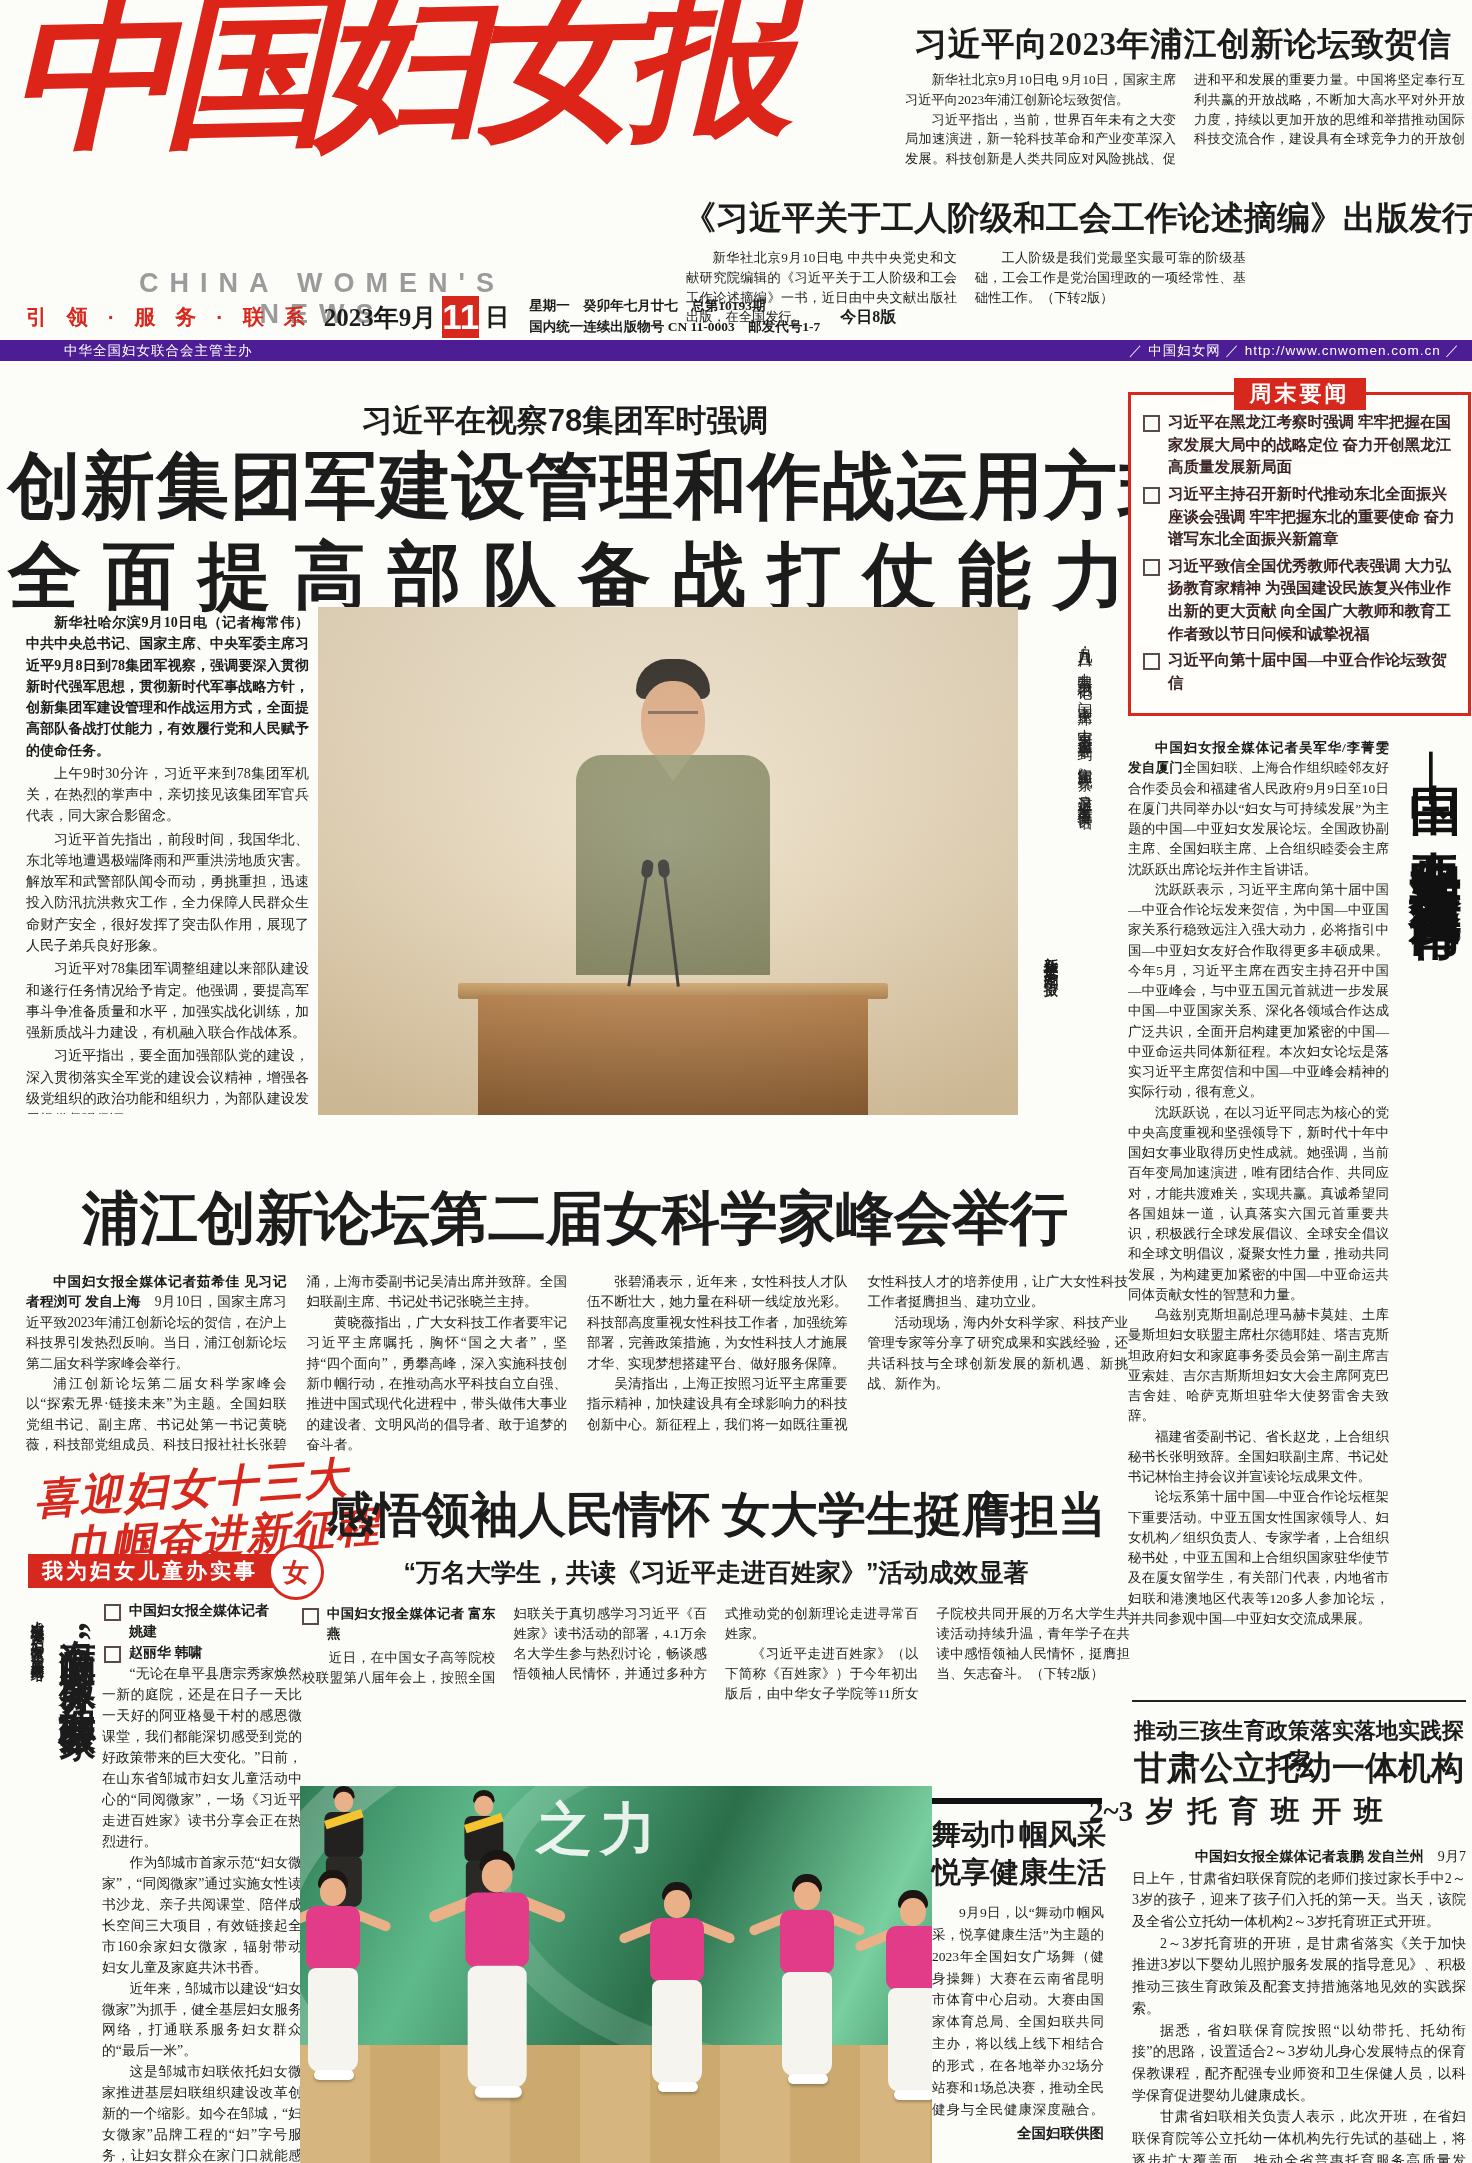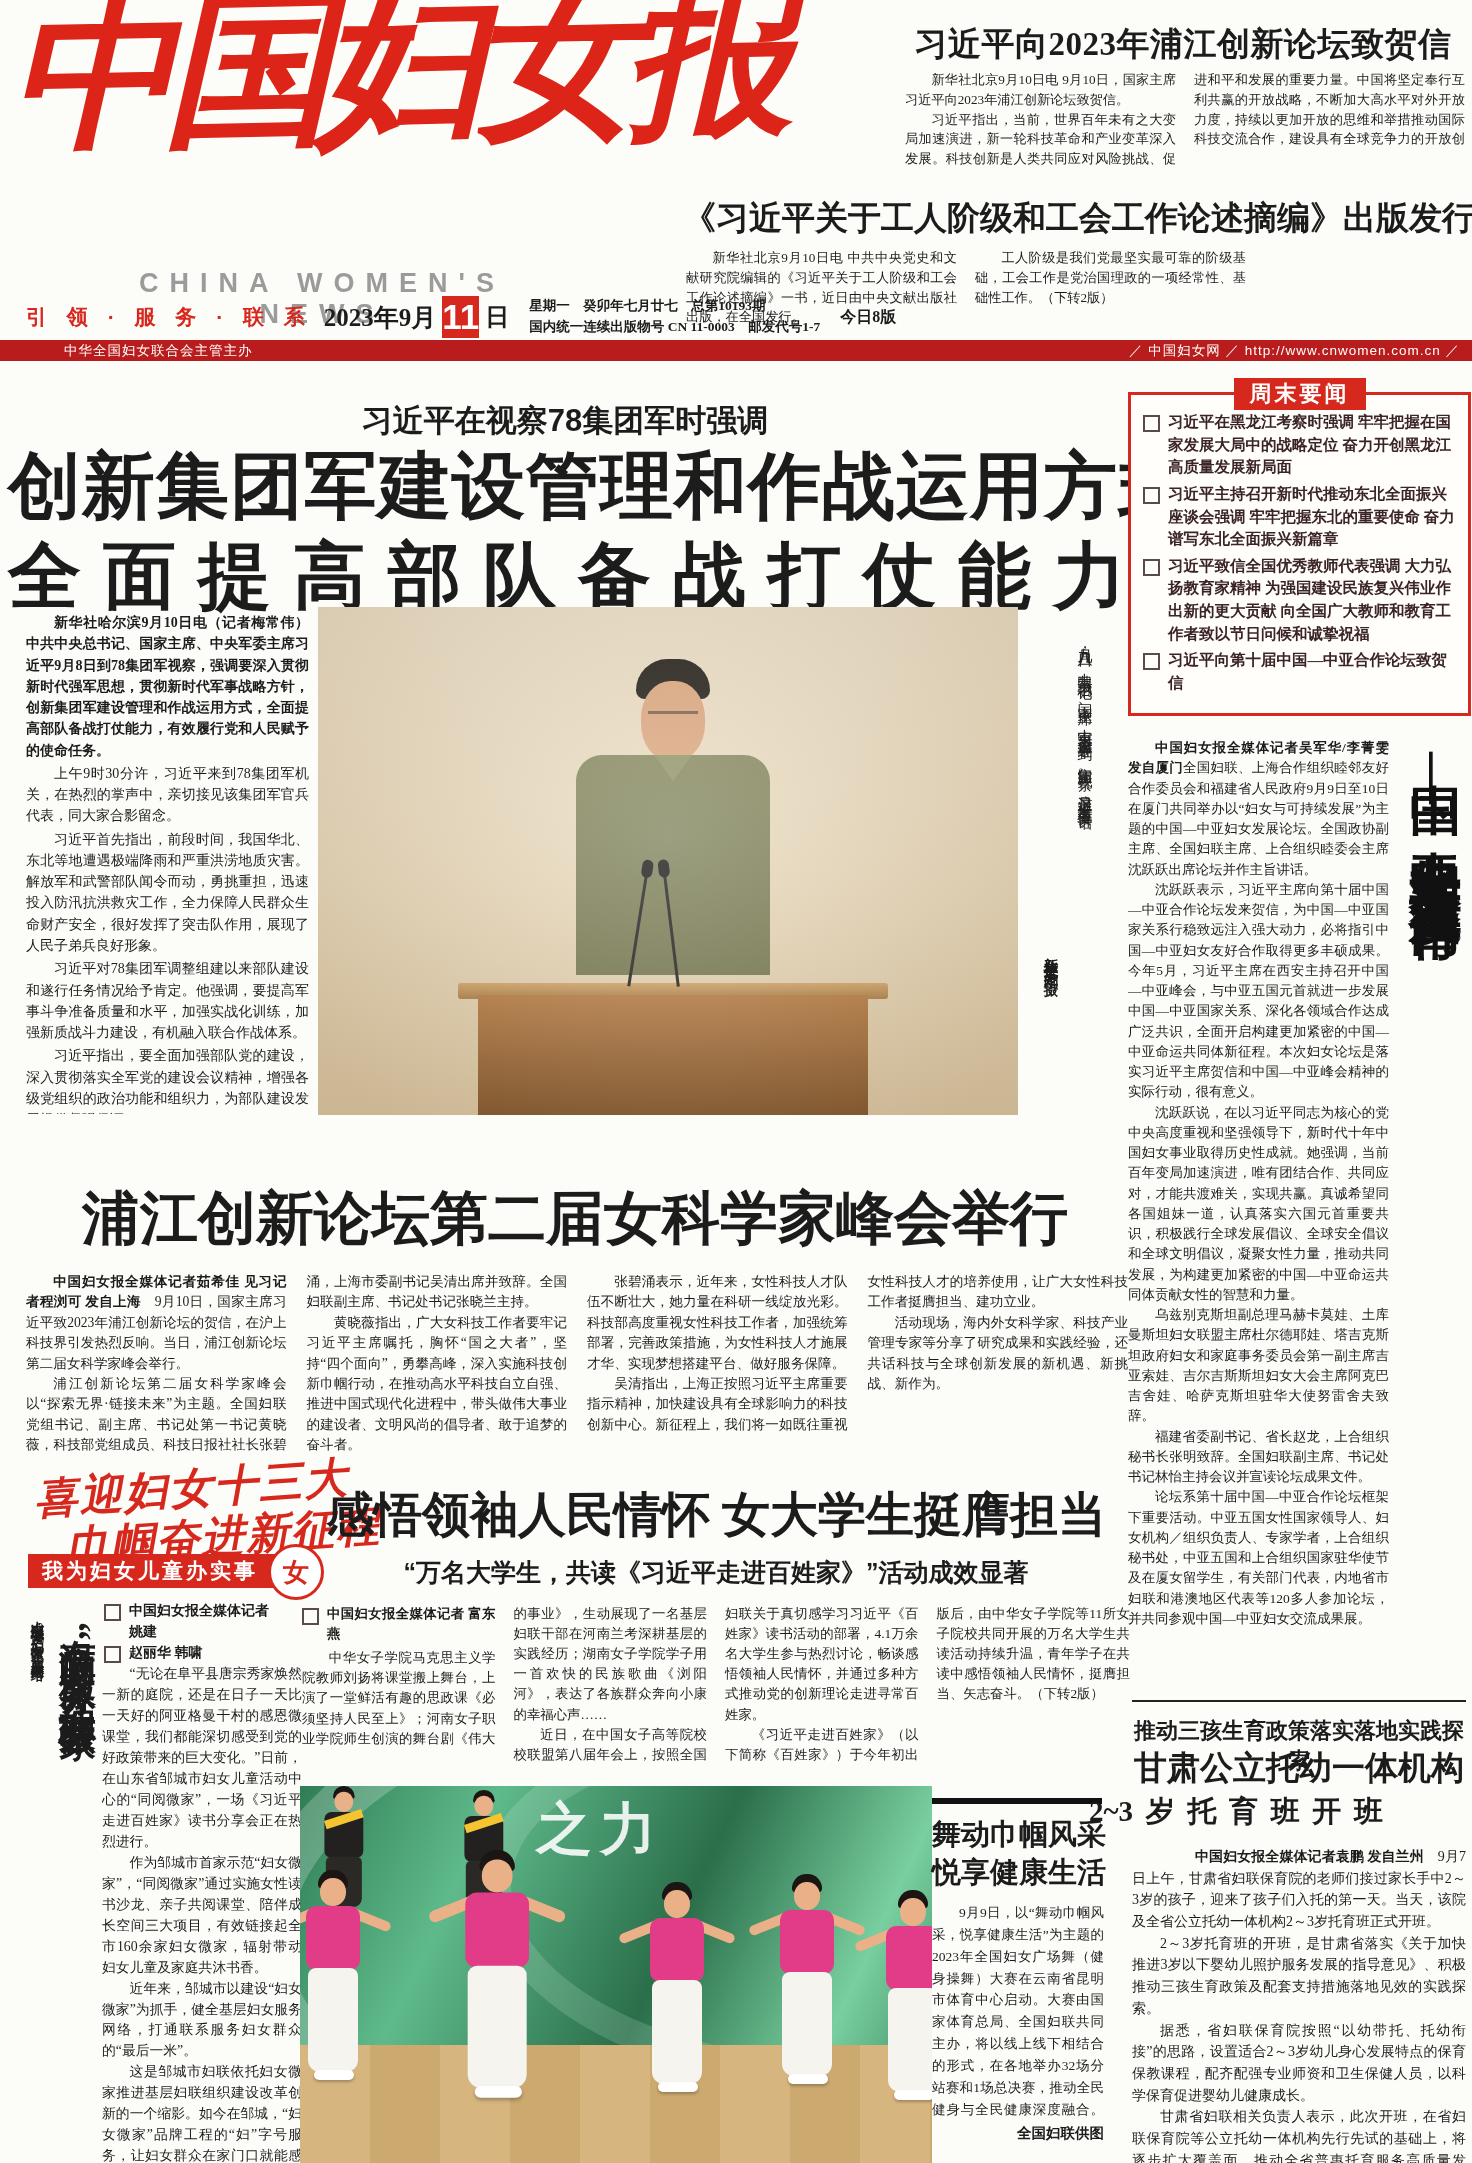--- a/index.html
+++ b/index.html
@@ -17,21 +17,21 @@
            letter-spacing:11px;font-weight:bold;}
   .dateline{left:26px;top:294px;width:760px;height:46px;display:flex;align-items:center;}
   .slogan{font-size:21px;font-weight:bold;color:#d7281e;letter-spacing:7px;white-space:nowrap;}
   .dprefix{font-size:25px;font-weight:bold;margin-left:12px;white-space:nowrap;}
   .daybox{width:52px;height:42px;background:#d7281e;color:#fff;font-size:35px;font-weight:bold;
           display:flex;align-items:center;justify-content:center;margin:0 6px;}
   .dsuffix{font-size:24px;font-weight:bold;}
   .dsep{width:1px;height:42px;background:#8a8a8a;margin:0 10px;}
   .issue{font-size:13.5px;font-weight:bold;line-height:1.55;white-space:nowrap;}
   .pages{font-size:16px;font-weight:bold;white-space:nowrap;}
-  .redbar{left:0;top:340px;width:1472px;height:21px;background:#b91c1c;color:#fff;}
+  .redbar{left:0;top:340px;width:1472px;height:21px;background:#4c1d95;color:#fff;}
   .redbar .org{position:absolute;left:64px;top:2px;font-size:13.5px;letter-spacing:1px;}
   .redbar .site{position:absolute;right:12px;top:2px;font-size:13.5px;letter-spacing:1px;}
   
   .artA-h{left:898px;top:22px;width:570px;text-align:center;font-size:33px;font-weight:900;
           white-space:nowrap;letter-spacing:0.5px;}
   .artA-b{left:905px;top:70px;width:560px;height:118px;column-count:2;column-gap:18px;
           font-size:13.2px;line-height:1.5;overflow:hidden;}
   .artB-h{left:683px;top:196px;width:782px;text-align:center;font-size:33px;font-weight:900;
           white-space:nowrap;}
   .artB-b{left:686px;top:248px;width:560px;height:86px;column-count:2;column-gap:18px;
@@ -281,21 +281,20 @@
     <p>这是邹城市妇联依托妇女微家推进基层妇联组织建设改革创新的一个缩影。如今在邹城，“妇女微家”品牌工程的“妇”字号服务，让妇女群众在家门口就能感受到“娘家”的温暖。（下转2版）</p>
   </div>
 
   <div class="abs st-h">感悟领袖人民情怀  女大学生挺膺担当</div>
   <div class="abs st-sub sans">“万名大学生，共读《习近平走进百姓家》”活动成效显著</div>
   <div class="abs st-b jtext">
     <p class="byl">
         <span class="cb"></span>
         <span>中国妇女报全媒体记者 富东燕</span>
       </p>
-    <p>中华女子学院马克思主义学院教师刘扬将课堂搬上舞台，上演了一堂鲜活有趣的思政课《必须坚持人民至上》；河南女子职业学院师生创演的舞台剧《伟大的事业》，生动展现了一名基层妇联干部在河南兰考深耕基层的实践经历；湖南女子学院学子用一首欢快的民族歌曲《浏阳河》，表达了各族群众奔向小康的幸福心声……</p>
     <p>近日，在中国女子高等院校校联盟第八届年会上，按照全国妇联关于真切感学习习近平《百姓家》读书活动的部署，4.1万余名大学生参与热烈讨论，畅谈感悟领袖人民情怀，并通过多种方式推动党的创新理论走进寻常百姓家。</p>
     <p>《习近平走进百姓家》（以下简称《百姓家》）于今年初出版后，由中华女子学院等11所女子院校共同开展的万名大学生共读活动持续升温，青年学子在共读中感悟领袖人民情怀，挺膺担当、矢志奋斗。（下转2版）</p>
   </div>
 
   <div class="abs dphoto">
     <div class="dswirl"></div>
     <div class="dswirl2"></div>
     <div class="dtext">之力</div>
     <div class="dfloor"></div>
 

